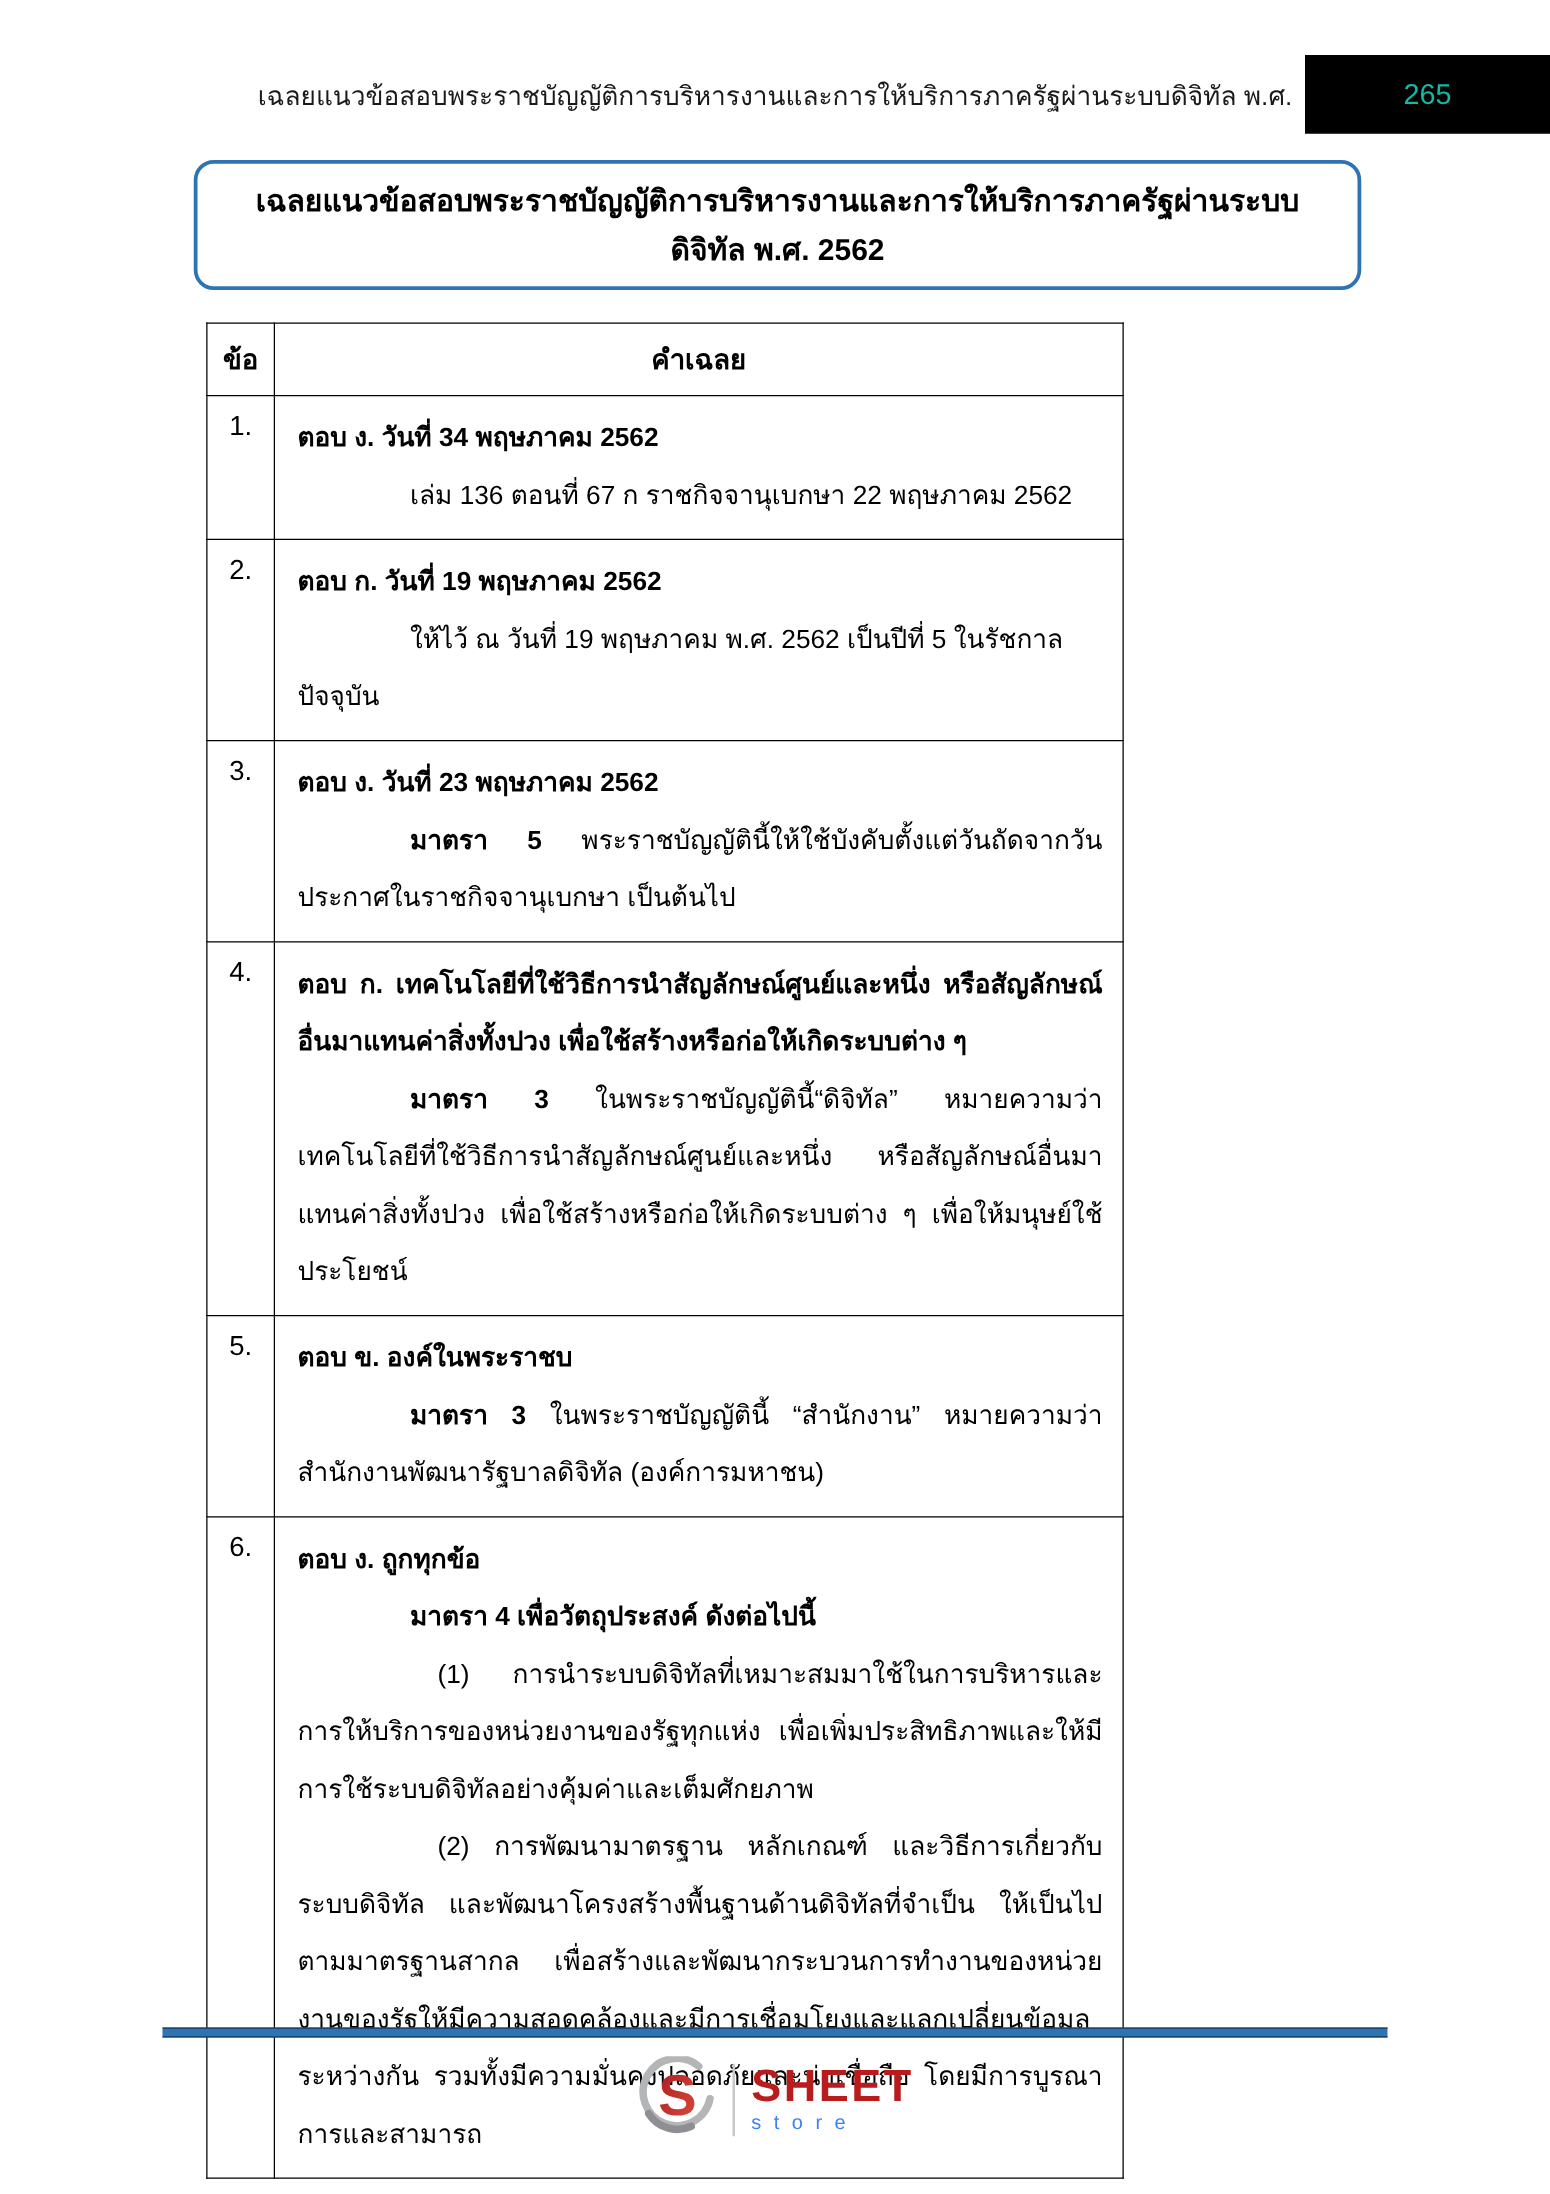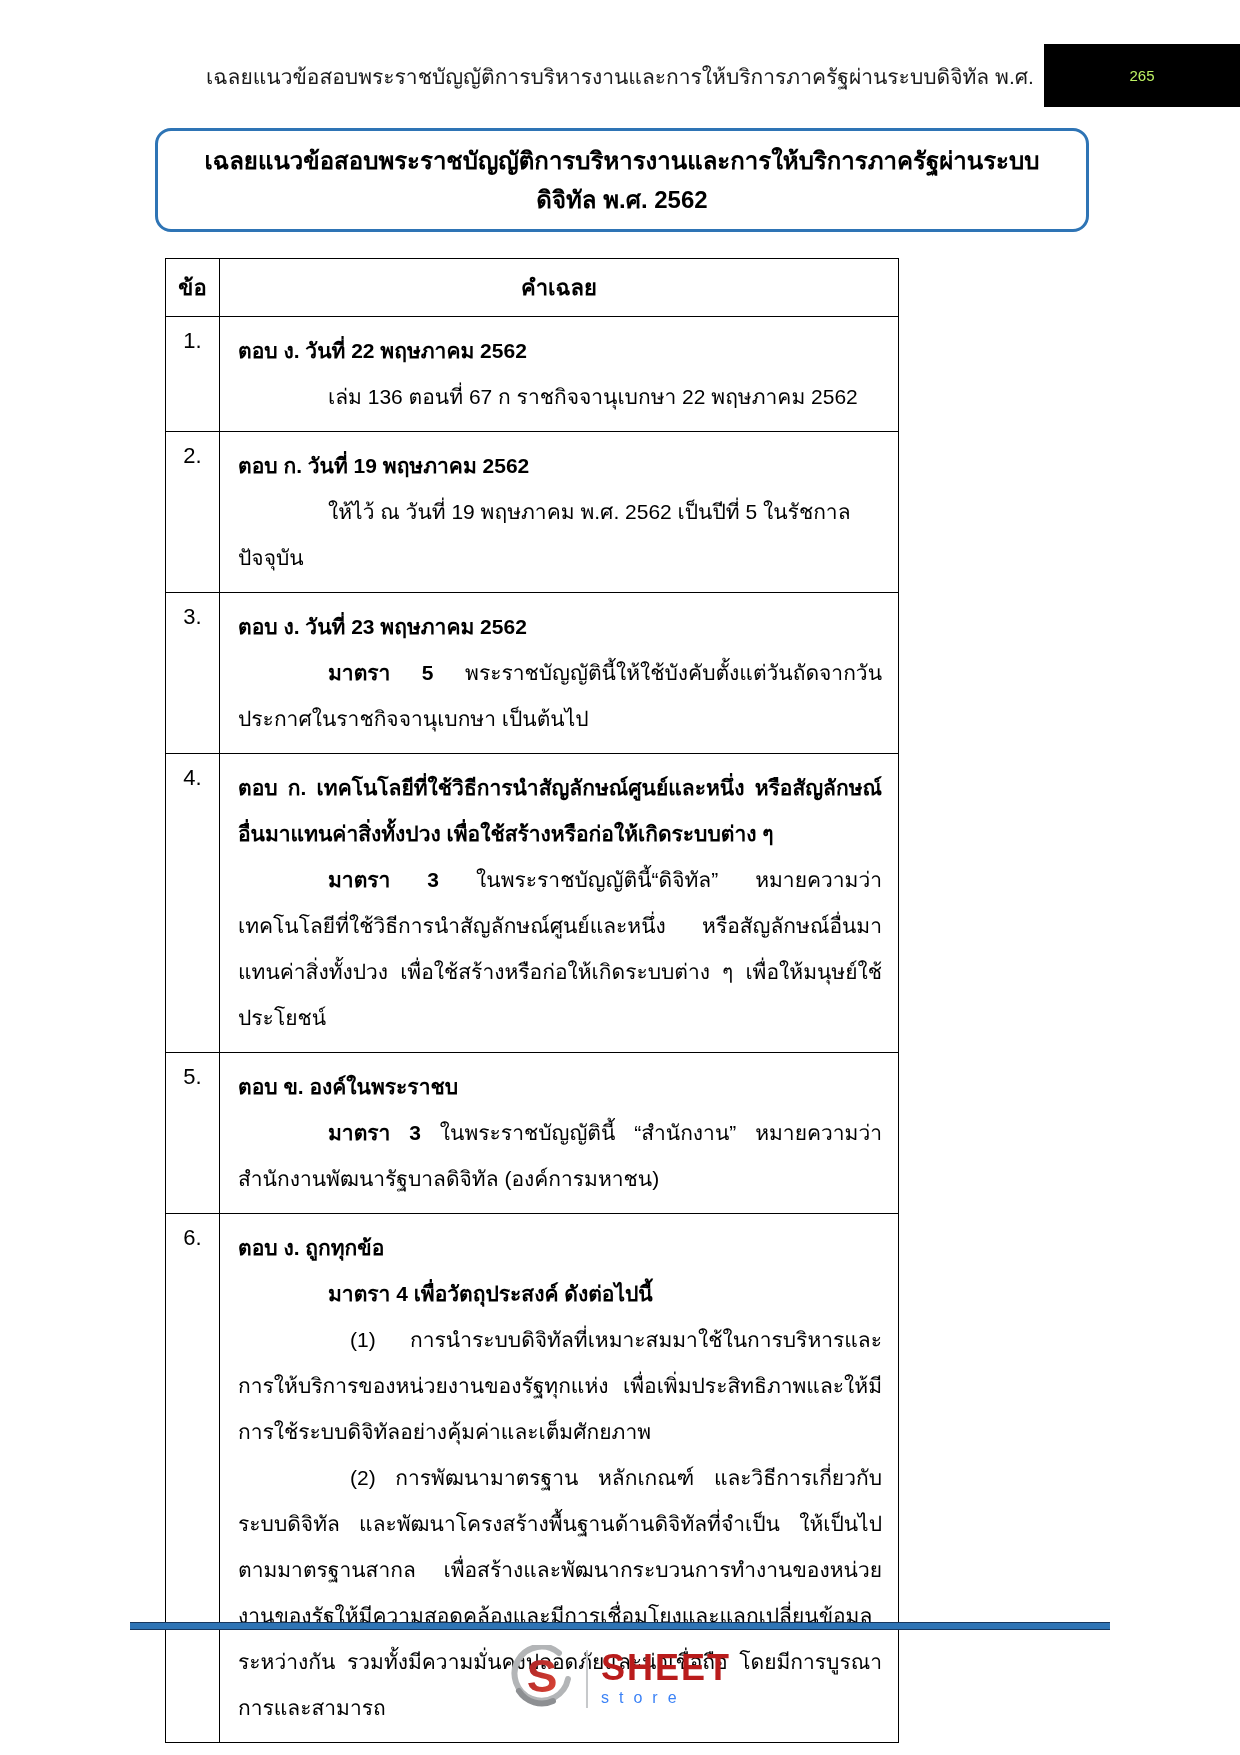--- a/index.html
+++ b/index.html
@@ -10,23 +10,23 @@
     font-family:"Liberation Sans", sans-serif;
     overflow:hidden;
     padding-left:28px;
   }
   .running-header {
     position:absolute; top:60px; left:65px; width:1110px;
     text-align:center; font-size:21px; color:#1a1a1a;
   }
   .page-number-box {
     position:absolute; top:44px; right:0; width:196px; height:63px;
-    background:#000000; color:#bef264;
+    background:#000000; color:#14b8a6;
     display:flex; align-items:center; justify-content:center;
-    font-size:15px;
+    font-size:23px;
   }
   .title-box {
     position:absolute; top:128px; left:155px; width:934px; height:104px;
     border:3px solid #2e74b5; border-radius:16px;
     display:flex; align-items:center; justify-content:center;
     font-weight:bold; font-size:24px; text-align:center; padding:0 24px;
   }
   table.answer-table {
     position:absolute; top:258px; left:165px; width:734px;
     border-collapse:collapse; font-size:21px; table-layout:fixed;
@@ -78,21 +78,21 @@
     <thead>
       <tr>
         <th class="col-no">ข้อ</th>
         <th>คำเฉลย</th>
       </tr>
     </thead>
     <tbody>
       <tr>
         <td class="no">1.</td>
         <td class="ans">
-          <p class="bold">ตอบ ง. วันที่ 22 พฤษภาคม 2562</p>
+          <p class="bold">ตอบ ง. วันที่ 34 พฤษภาคม 2562</p>
           <p class="detail">เล่ม 136 ตอนที่ 67 ก ราชกิจจานุเบกษา 22 พฤษภาคม 2562</p>
         </td>
       </tr>
       <tr>
         <td class="no">2.</td>
         <td class="ans">
           <p class="bold">ตอบ ก. วันที่ 19 พฤษภาคม 2562</p>
           <p class="detail">ให้ไว้ ณ วันที่ 19 พฤษภาคม พ.ศ. 2562 เป็นปีที่ 5 ในรัชกาลปัจจุบัน</p>
         </td>
       </tr>

